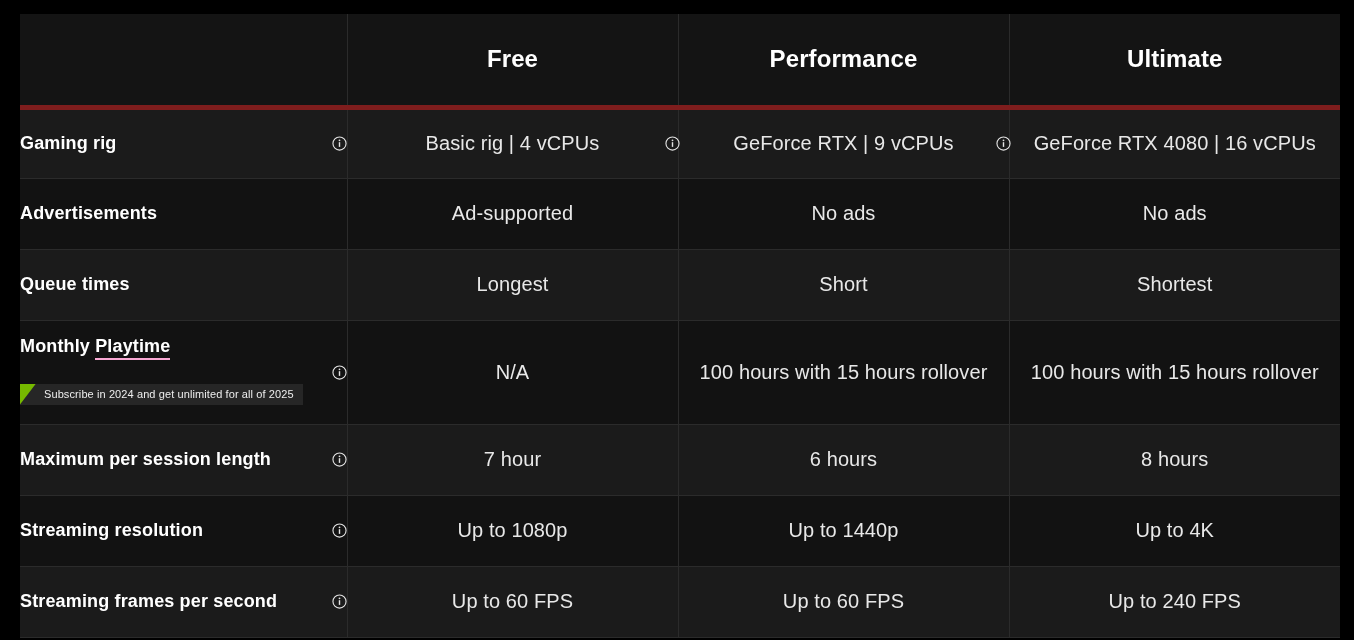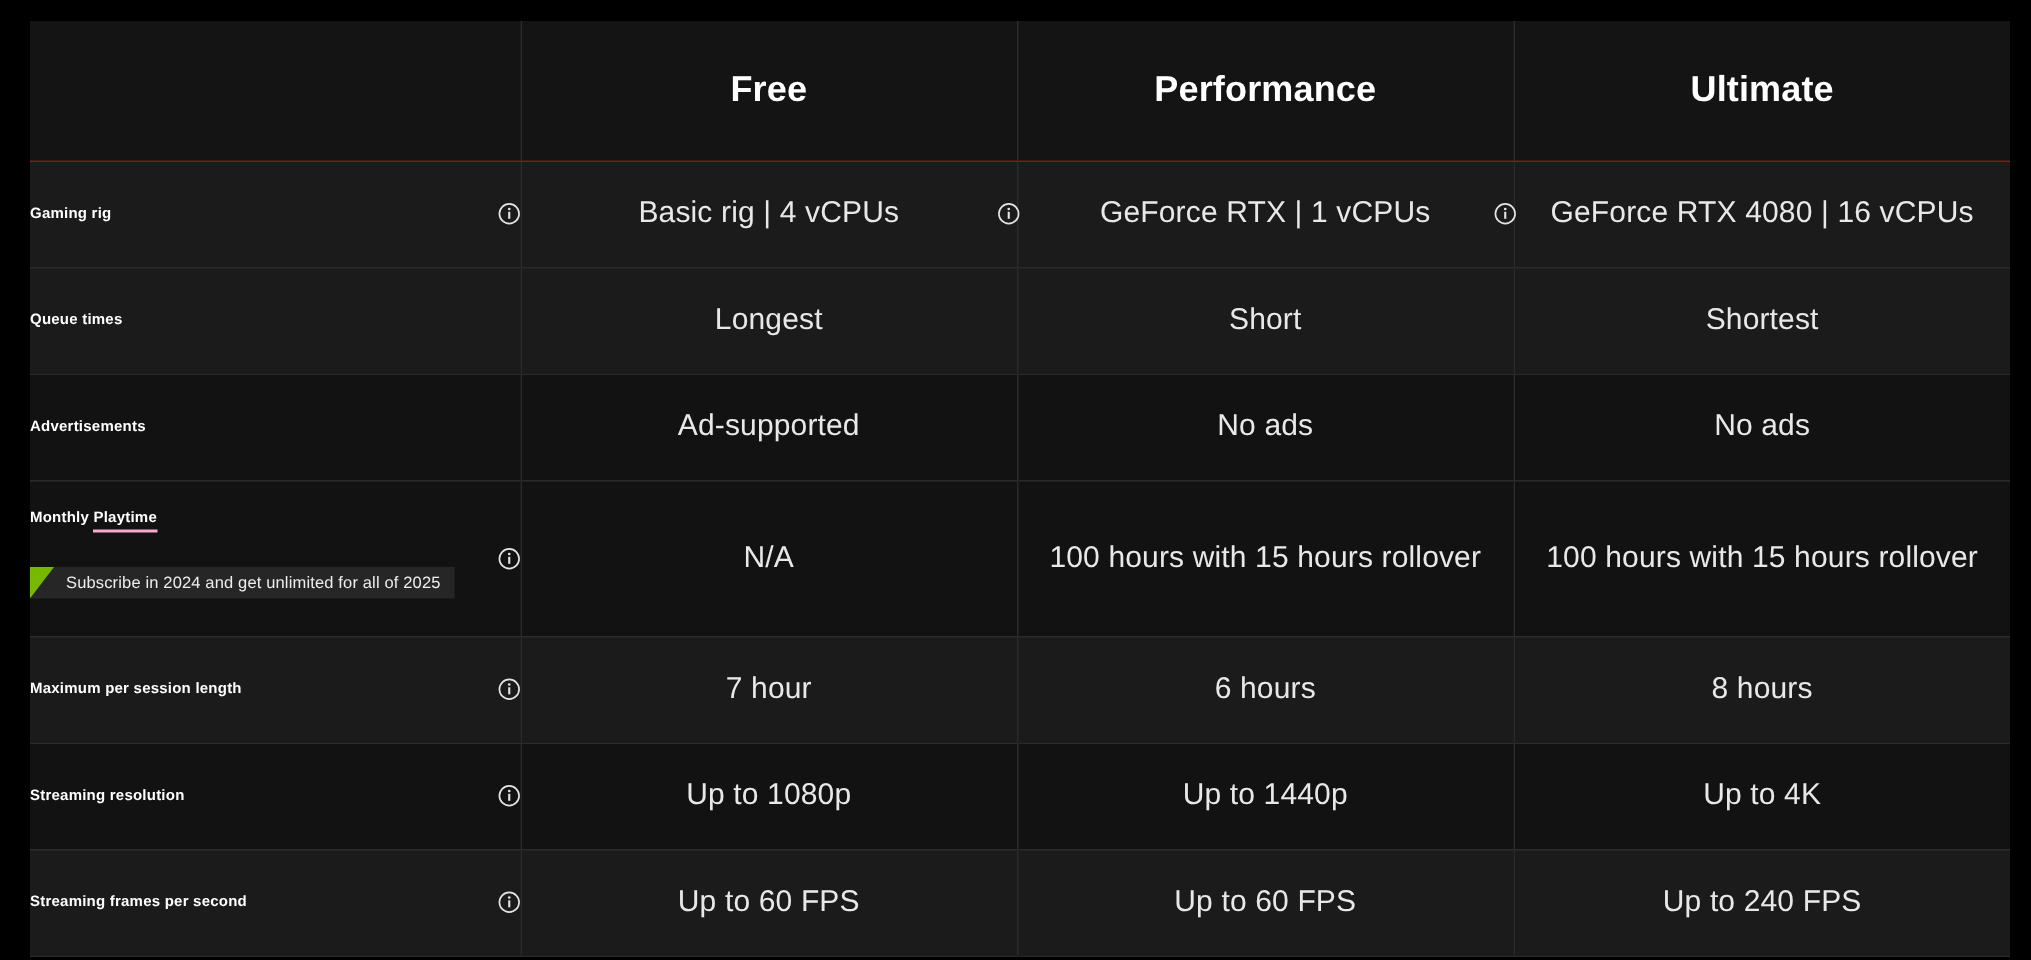--- a/index.html
+++ b/index.html
@@ -38,21 +38,21 @@
     table-layout: fixed;
   }
 
   table.compare col.c-label { width: 327px; }
   table.compare col.c-plan  { width: 331px; }
 
   
   thead tr.head-row th {
     height: 93px;
     background: #141414;
-    border-bottom: 1px solid #7f1d1d;
+    border-bottom: 5px solid #7f1d1d;
     vertical-align: middle;
     padding: 0;
     margin-top: 36px;
   }
 
   thead tr.head-row th.plan-head {
     border-left: 1px solid #2b2b2b;
     text-align: center;
     font-size: 24px;
     font-weight: 700;
@@ -97,21 +97,21 @@
     display: flex;
     align-items: center;
     justify-content: space-between;
     gap: 10px;
     width: 100%;
   }
 
   .label-text-block { display: block; }
 
   .label-text {
-    font-size: 10px;
+    font-size: 18px;
     font-weight: 700;
     color: #ffffff;
     letter-spacing: 0.15px;
     white-space: nowrap;
   }
 
   .label-text .hl {
     border-bottom: 2px solid #f9a8d4;
     padding-bottom: 2px;
   }
@@ -212,36 +212,60 @@
                   <svg viewBox="0 0 16 16" xmlns="http://www.w3.org/2000/svg">
                     <circle cx="8" cy="8" r="7" fill="none" stroke="#e4e4e4" stroke-width="1.2"></circle>
                     <circle cx="8" cy="4.6" r="0.95" fill="#e4e4e4"></circle>
                     <rect x="7.25" y="6.6" width="1.5" height="5" fill="#e4e4e4"></rect>
                   </svg>
                 </span>
               </div>
             </td>
             <td class="value-cell">
               <div class="value-inner">
-                <span class="vtext">GeForce RTX | 1 vCPUs</span>
+                <span class="vtext">GeForce RTX | 9 vCPUs</span>
                 <span class="info-icon vicon">
                   <svg viewBox="0 0 16 16" xmlns="http://www.w3.org/2000/svg">
                     <circle cx="8" cy="8" r="7" fill="none" stroke="#e4e4e4" stroke-width="1.2"></circle>
                     <circle cx="8" cy="4.6" r="0.95" fill="#e4e4e4"></circle>
                     <rect x="7.25" y="6.6" width="1.5" height="5" fill="#e4e4e4"></rect>
                   </svg>
                 </span>
               </div>
             </td>
             <td class="value-cell">
               <div class="value-inner">
                 <span class="vtext">GeForce RTX 4080 | 16 vCPUs</span>
               </div>
             </td>
           </tr>
+          <tr class="feat-row base">
+            <td class="label-cell">
+              <div class="label-inner">
+                <div class="label-text-block">
+                  <div class="label-text">Advertisements</div>
+                </div>
+              </div>
+            </td>
+            <td class="value-cell">
+              <div class="value-inner">
+                <span class="vtext">Ad-supported</span>
+              </div>
+            </td>
+            <td class="value-cell">
+              <div class="value-inner">
+                <span class="vtext">No ads</span>
+              </div>
+            </td>
+            <td class="value-cell">
+              <div class="value-inner">
+                <span class="vtext">No ads</span>
+              </div>
+            </td>
+          </tr>
           <tr class="feat-row alt">
             <td class="label-cell">
               <div class="label-inner">
                 <div class="label-text-block">
                   <div class="label-text">Queue times</div>
                 </div>
               </div>
             </td>
             <td class="value-cell">
               <div class="value-inner">
@@ -249,44 +273,20 @@
               </div>
             </td>
             <td class="value-cell">
               <div class="value-inner">
                 <span class="vtext">Short</span>
               </div>
             </td>
             <td class="value-cell">
               <div class="value-inner">
                 <span class="vtext">Shortest</span>
-              </div>
-            </td>
-          </tr>
-          <tr class="feat-row base">
-            <td class="label-cell">
-              <div class="label-inner">
-                <div class="label-text-block">
-                  <div class="label-text">Advertisements</div>
-                </div>
-              </div>
-            </td>
-            <td class="value-cell">
-              <div class="value-inner">
-                <span class="vtext">Ad-supported</span>
-              </div>
-            </td>
-            <td class="value-cell">
-              <div class="value-inner">
-                <span class="vtext">No ads</span>
-              </div>
-            </td>
-            <td class="value-cell">
-              <div class="value-inner">
-                <span class="vtext">No ads</span>
               </div>
             </td>
           </tr>
           <tr class="feat-row base tall">
             <td class="label-cell">
               <div class="label-inner">
                 <div class="label-text-block"><div class="label-text"><span>Monthly </span><span class="hl">Playtime</span></div><div class="promo-badge">
                     <span class="promo-tri"></span>
                     <span class="promo-text">Subscribe in 2024 and get unlimited for all of 2025</span>
                   </div></div>

